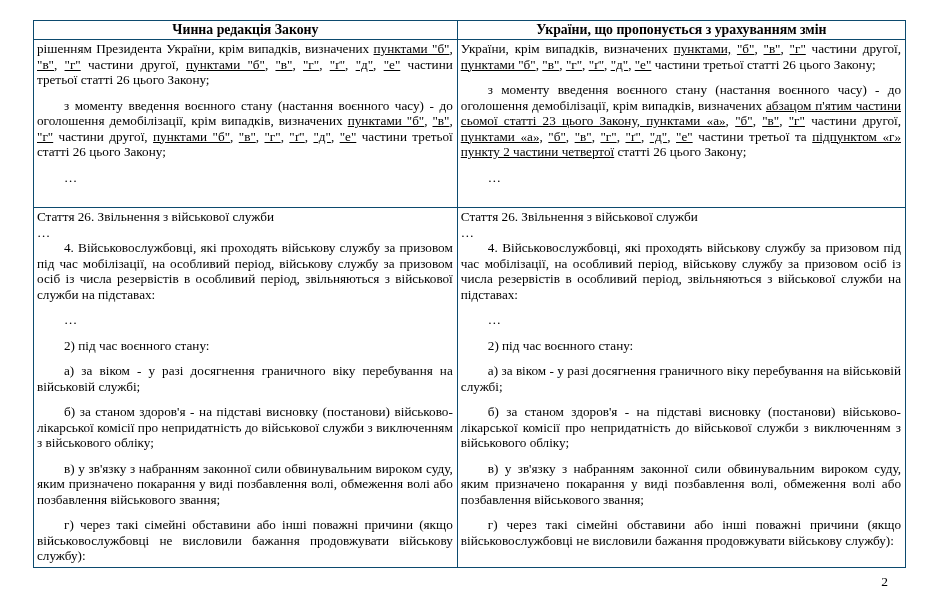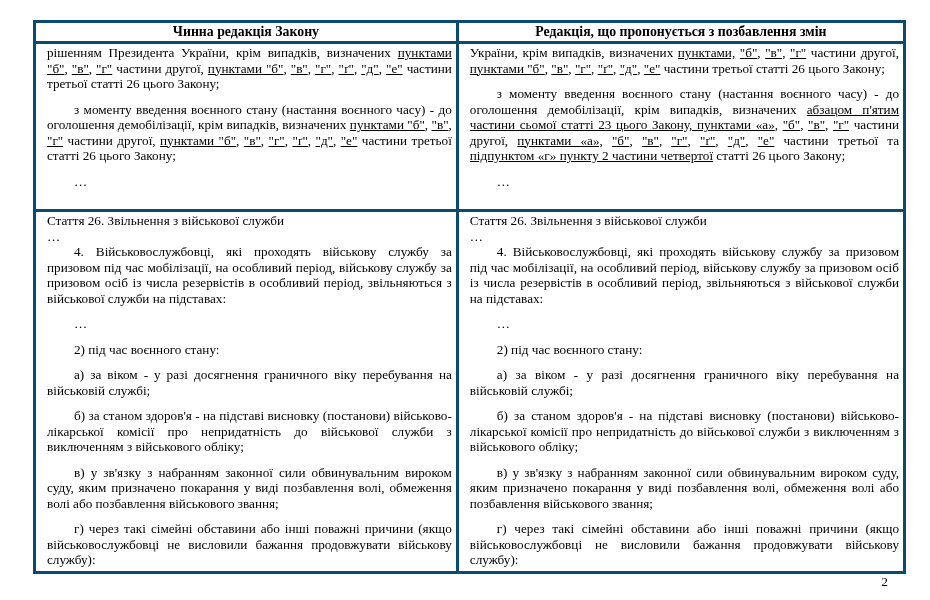--- a/index.html
+++ b/index.html
@@ -17,39 +17,39 @@
     background: #fff;
   }
   table.law-table {
     position: absolute;
     left: 33px; top: 20px;
     width: 873px;
     border-collapse: collapse;
     table-layout: fixed;
   }
   .law-table th, .law-table td {
-    border: 3px solid #0c4a6e;
+    border: 1px solid #0c4a6e;
     vertical-align: top;
     padding: 1px 4px 3px 3px;
   }
   .law-table th {
     font-weight: bold;
     text-align: center;
     font-size: 13.8px;
     line-height: 16px;
     padding: 1px 3px;
   }
   .law-table td {
     font-size: 13.2px;
     line-height: 15.5px;
   }
   tr.row-1 td { height: 168px; }
   tr.row-2 td { height: 356px; }
   p.para {
-    margin: 10px 0 0 8px;
+    margin: 10px 0 0 0;
     text-align: justify;
     text-indent: 27px;
   }
   p.para.noindent { text-indent: 0; }
   p.para.tight { margin-top: 0; }
   span.b { font-weight: normal; }
   span.u { text-decoration: underline; }
   .page-number {
     position: absolute;
     top: 574px;
@@ -63,21 +63,21 @@
 
 <div class="page">
   <table class="law-table">
     <colgroup>
       <col style="width:48.6%">
       <col style="width:51.4%">
     </colgroup>
     <thead>
       <tr>
         <th>Чинна редакція Закону</th>
-        <th>Редакція, що пропонується з позбавлення змін</th>
+        <th>України, що пропонується з урахуванням змін</th>
       </tr>
     </thead>
     <tbody>
       <tr class="row-1">
         <td>
             <p class="para noindent tight"><span>рішенням Президента України, крім випадків, визначених </span><span class="u">пунктами "б"</span><span>, </span><span class="u">"в"</span><span>, </span><span class="u">"г"</span><span> частини другої, </span><span class="u">пунктами "б"</span><span>, </span><span class="u">"в"</span><span>, </span><span class="u">"г"</span><span>, </span><span class="u">"ґ"</span><span>, </span><span class="u">"д"</span><span>, </span><span class="u">"е"</span><span> частини третьої статті 26 цього Закону;</span></p>
             <p class="para"><span>з моменту введення воєнного стану (настання воєнного часу) - до оголошення демобілізації, крім випадків, визначених </span><span class="u">пунктами "б"</span><span>, </span><span class="u">"в"</span><span>, </span><span class="u">"г"</span><span> частини другої, </span><span class="u">пунктами "б"</span><span>, </span><span class="u">"в"</span><span>, </span><span class="u">"г"</span><span>, </span><span class="u">"ґ"</span><span>, </span><span class="u">"д"</span><span>, </span><span class="u">"е"</span><span> частини третьої статті 26 цього Закону;</span></p>
             <p class="para"><span>…</span></p>
           </td>
         <td>

